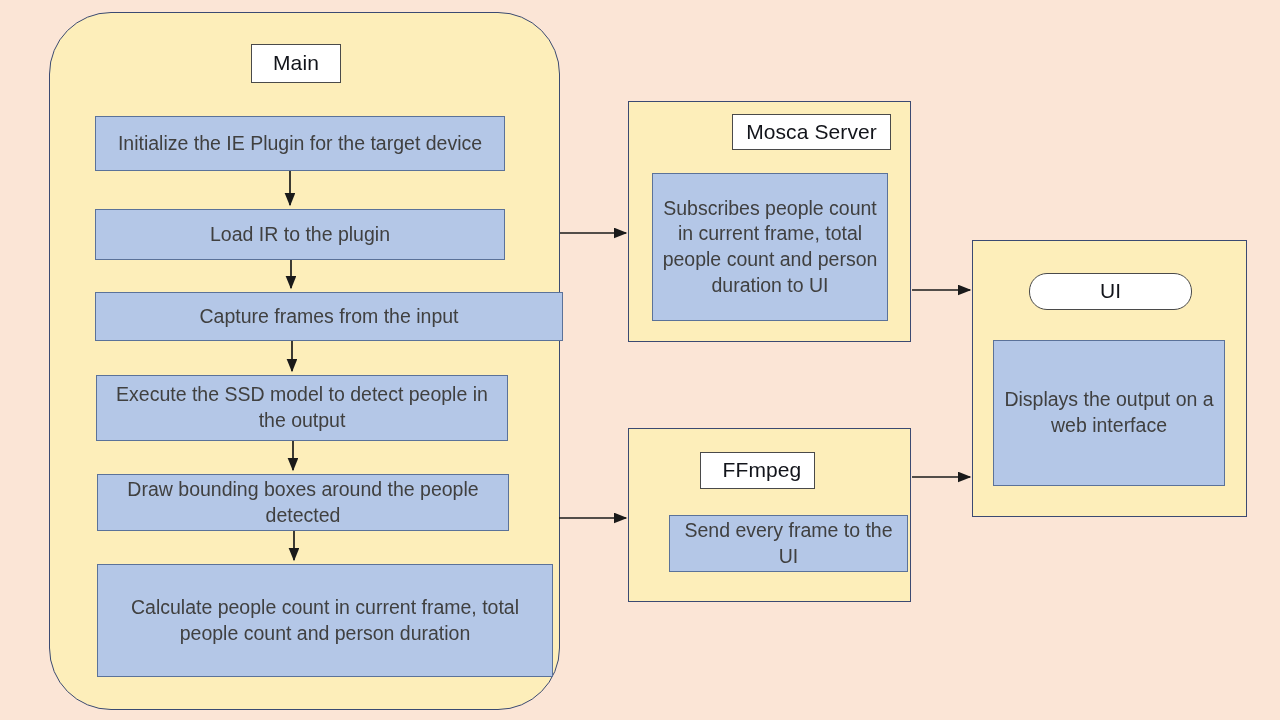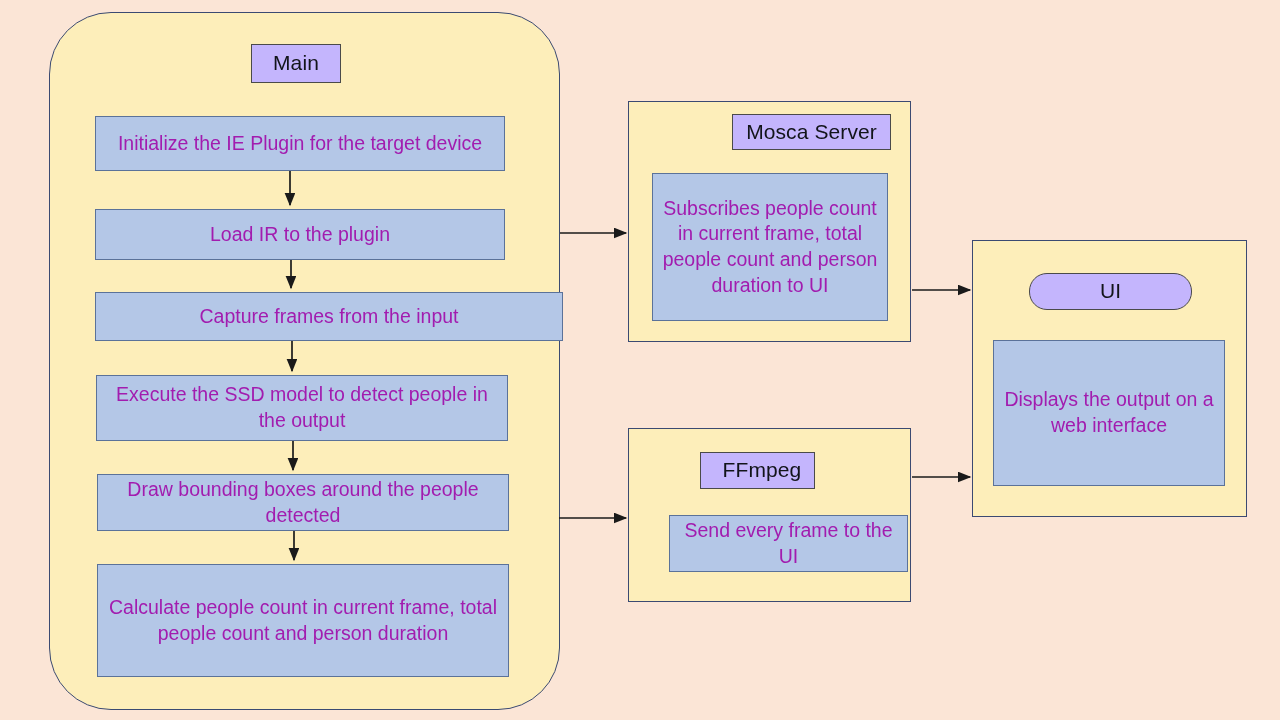--- a/index.html
+++ b/index.html
@@ -26,21 +26,21 @@
     background: #fdeeba;
     border: 1.6px solid #3b4a72;
     box-sizing: border-box;
   }
   .group.rounded {
     border-radius: 62px;
   }
   
   .title-plate {
     position: absolute;
-    background: #c4b5fd;
+    background: #ffffff;
     border: 1.4px solid #4a4a4a;
     box-sizing: border-box;
     display: flex;
     align-items: center;
     justify-content: center;
     color: #12141a;
     font-size: 21px;
     line-height: 1.15;
     letter-spacing: 0.1px;
     white-space: nowrap;
@@ -48,21 +48,21 @@
   
   .proc {
     position: absolute;
     background: #b4c7e7;
     border: 1.3px solid #5b7299;
     box-sizing: border-box;
     display: flex;
     align-items: center;
     justify-content: center;
     text-align: center;
-    color: #a21caf;
+    color: #404040;
     font-size: 19.5px;
     line-height: 1.32;
     padding: 8px 8px;
   }
   
   #arrows {
     position: absolute;
     left: 0; top: 0;
     width: 1280px;
     height: 720px;
@@ -82,21 +82,21 @@
   <div class="proc" style="left:95px; top:116px; width:410px; height:55px;">Initialize the IE Plugin for the target device</div>
 
   <div class="proc" style="left:95px; top:209px; width:410px; height:51px;">Load IR to the plugin</div>
 
   <div class="proc" style="left:95px; top:292px; width:468px; height:49px;">Capture frames from the input</div>
 
   <div class="proc" style="left:96px; top:375px; width:412px; height:66px;">Execute the SSD model to detect people in the output</div>
 
   <div class="proc" style="left:97px; top:474px; width:412px; height:57px;">Draw bounding boxes around the people detected</div>
 
-  <div class="proc" style="left:97px; top:564px; width:412px; height:113px;">Calculate people count in current frame, total people count and person duration</div>
+  <div class="proc" style="left:97px; top:564px; width:456px; height:113px;">Calculate people count in current frame, total people count and person duration</div>
 
   <div class="group" style="left:628px; top:101px; width:283px; height:241px;"></div>
 
   <div class="title-plate" style="left:688px; top:114px; width:159px; height:36px;margin-left:44px;">Mosca Server</div>
 
   <div class="proc" style="left:652px; top:173px; width:236px; height:148px;">Subscribes people count in current frame, total people count and person duration to UI</div>
 
   <div class="group" style="left:628px; top:428px; width:283px; height:174px;"></div>
 
   <div class="title-plate" style="left:700px; top:452px; width:115px; height:37px;padding-left:9px;">FFmpeg</div>

